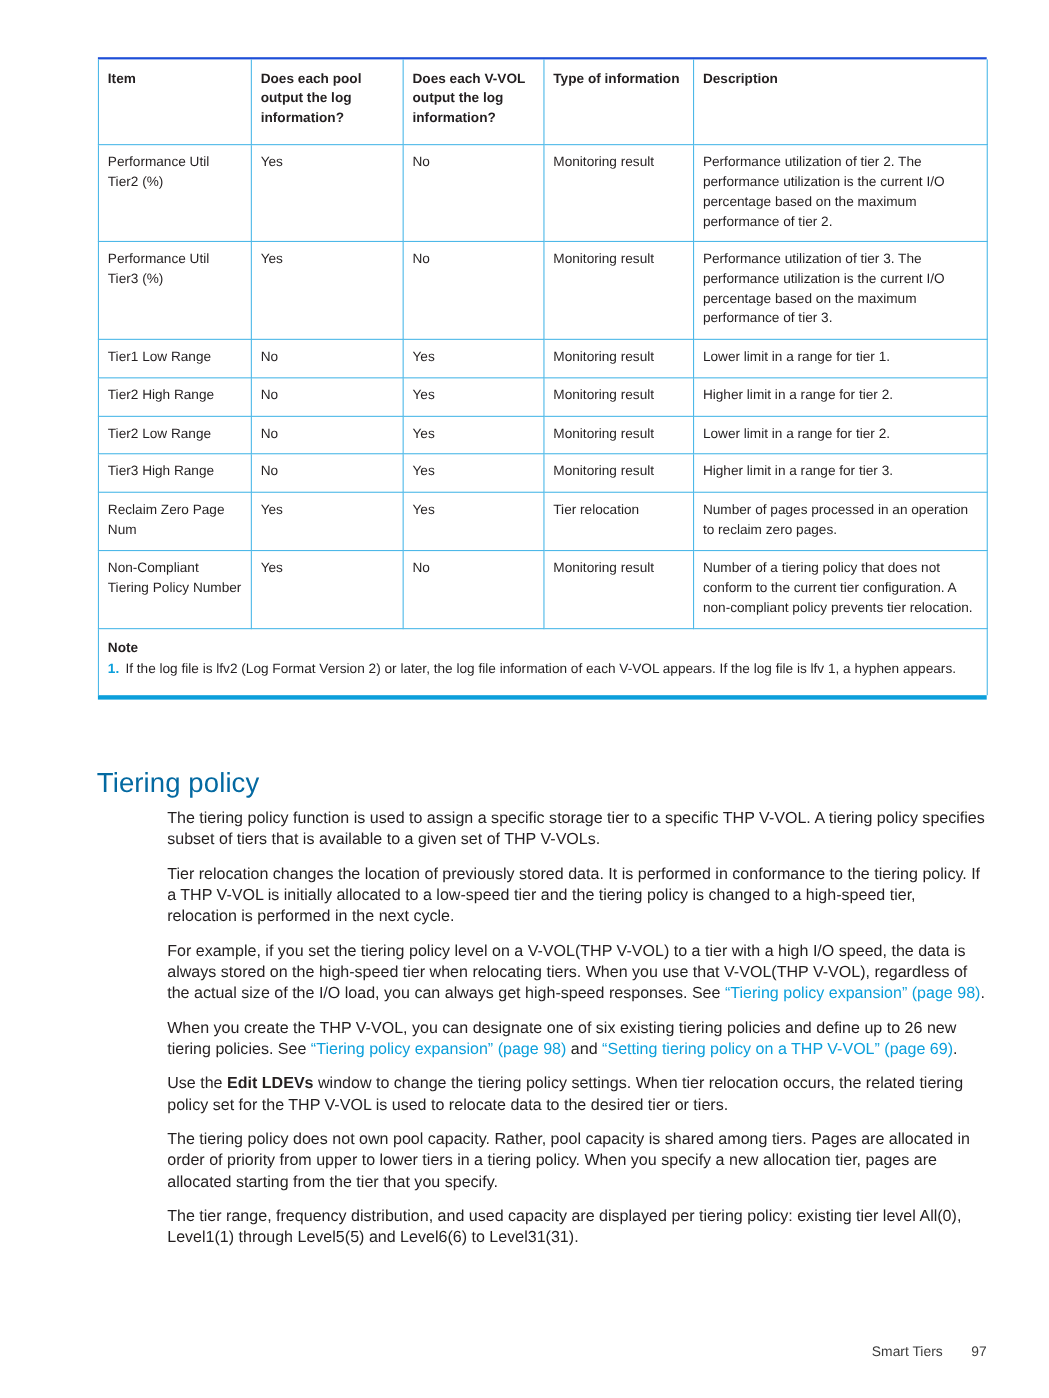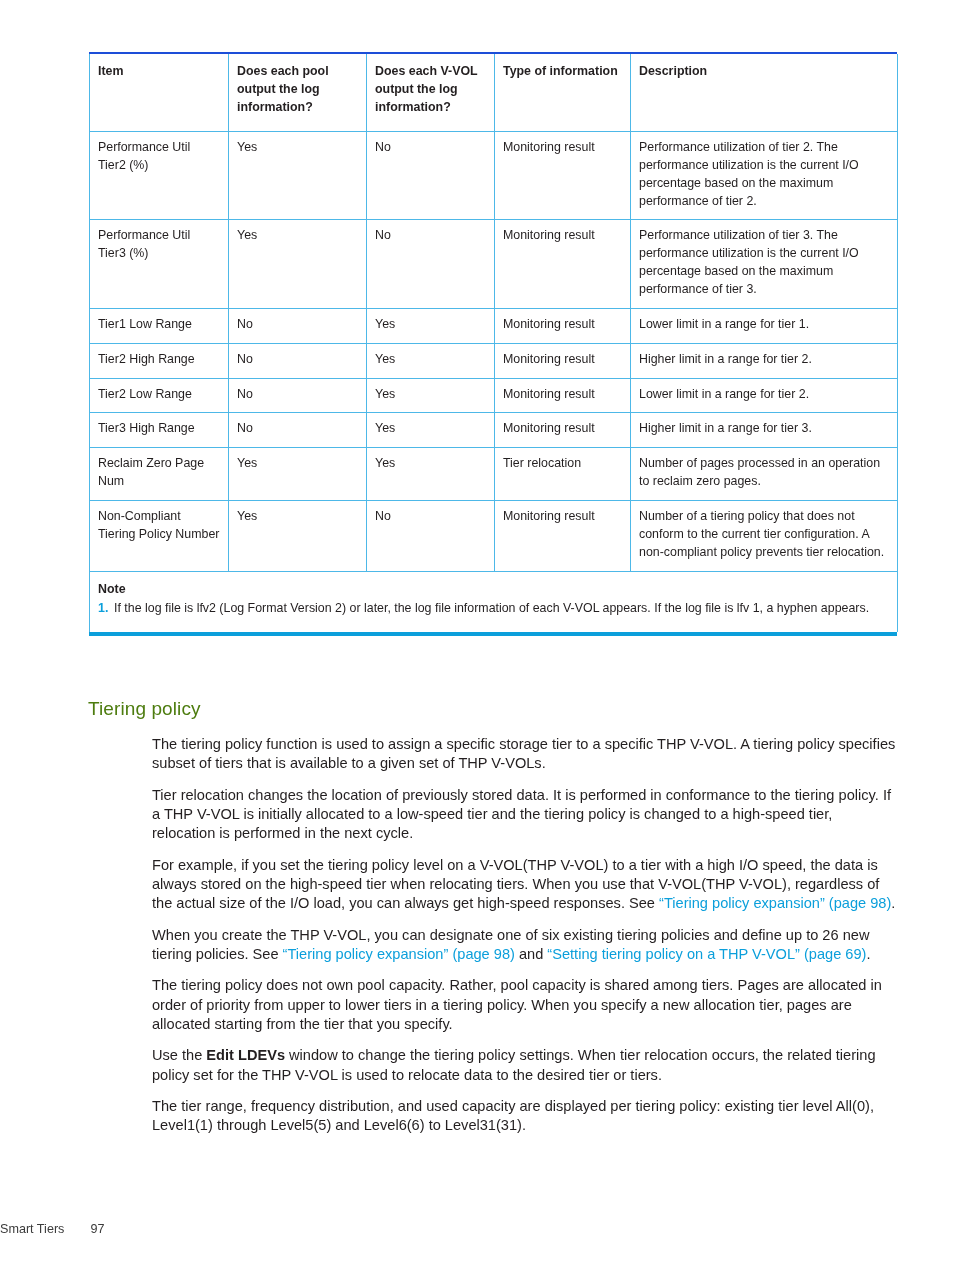--- a/index.html
+++ b/index.html
@@ -86,22 +86,22 @@
     width: 16px;
     flex: 0 0 16px;
   }
   .note-text { flex: 1 1 auto; }
 
   
   .section-heading {
     position: absolute;
     left: 88px;
     top: 698px;
-    font-size: 19px;
-    color: #4d7c0f;
+    font-size: 25px;
+    color: #0369a1;
     font-weight: normal;
     letter-spacing: 0.1px;
   }
 
   
   .body-block {
     position: absolute;
     left: 152px;
     top: 735px;
     width: 746px;
@@ -118,21 +118,21 @@
     text-decoration: none;
   }
   b.strong { font-weight: bold; }
 
   
   .footer {
     position: absolute;
     left: 0;
     top: 1222px;
     width: 897px;
-    text-align: left;
+    text-align: right;
     font-size: 12.6px;
     color: #3b3b3b;
   }
   .footer .f-label { margin-right: 26px; }
 </style>
 </head>
 <body>
 
 <div class="table-wrap">
   <table class="doc-table">
@@ -227,23 +227,23 @@
 <div class="body-block">
 
   <p>The tiering policy function is used to assign a specific storage tier to a specific THP V-VOL. A tiering policy specifies subset of tiers that is available to a given set of THP V-VOLs.</p>
 
   <p>Tier relocation changes the location of previously stored data. It is performed in conformance to the tiering policy. If a THP V-VOL is initially allocated to a low-speed tier and the tiering policy is changed to a high-speed tier, relocation is performed in the next cycle.</p>
 
   <p><span>For example, if you set the tiering policy level on a V-VOL(THP V-VOL) to a tier with a high I/O speed, the data is always stored on the high-speed tier when relocating tiers. When you use that V-VOL(THP V-VOL), regardless of the actual size of the I/O load, you can always get high-speed responses. See </span><a class="doclink" href="#">“Tiering policy expansion” (page 98)</a><span>.</span></p>
 
   <p><span>When you create the THP V-VOL, you can designate one of six existing tiering policies and define up to 26 new tiering policies. See </span><a class="doclink" href="#">“Tiering policy expansion” (page 98)</a><span> and </span><a class="doclink" href="#">“Setting tiering policy on a THP V-VOL” (page 69)</a><span>.</span></p>
 
+  <p><span>Use the </span><b class="strong">Edit LDEVs</b><span> window to change the tiering policy settings. When tier relocation occurs, the related tiering policy set for the THP V-VOL is used to relocate data to the desired tier or tiers.</span></p>
+
   <p>The tiering policy does not own pool capacity. Rather, pool capacity is shared among tiers. Pages are allocated in order of priority from upper to lower tiers in a tiering policy. When you specify a new allocation tier, pages are allocated starting from the tier that you specify.</p>
-
-  <p><span>Use the </span><b class="strong">Edit LDEVs</b><span> window to change the tiering policy settings. When tier relocation occurs, the related tiering policy set for the THP V-VOL is used to relocate data to the desired tier or tiers.</span></p>
 
   <p>The tier range, frequency distribution, and used capacity are displayed per tiering policy: existing tier level All(0), Level1(1) through Level5(5) and Level6(6) to Level31(31).</p>
 
 </div>
 
 <div class="footer">
   <span class="f-label">Smart Tiers</span><span>97</span>
 </div>
 
 </body></html>

